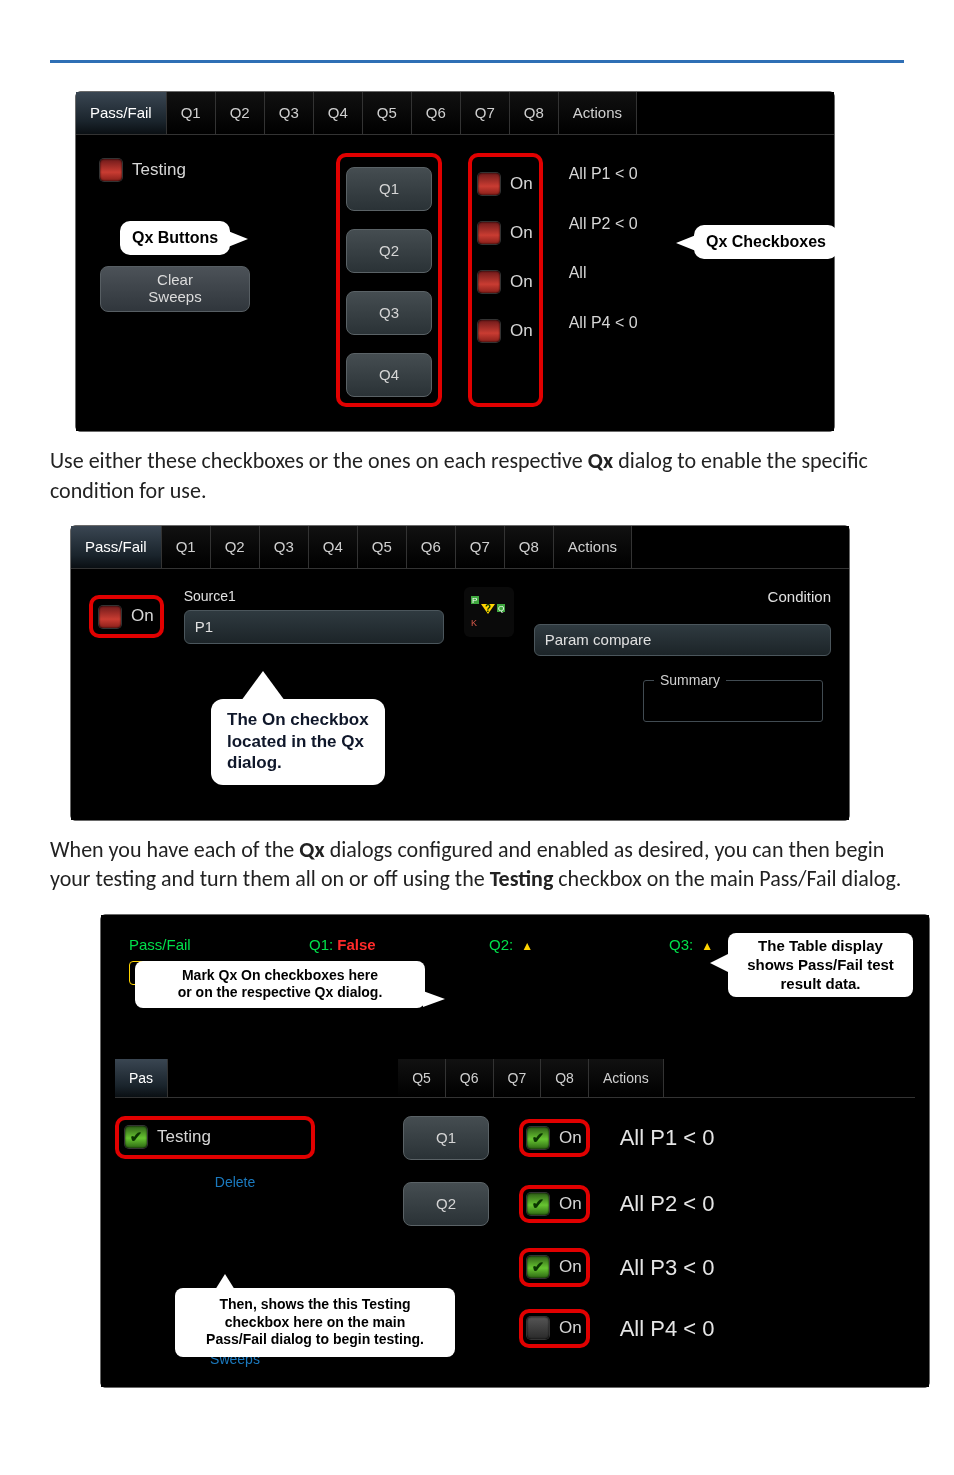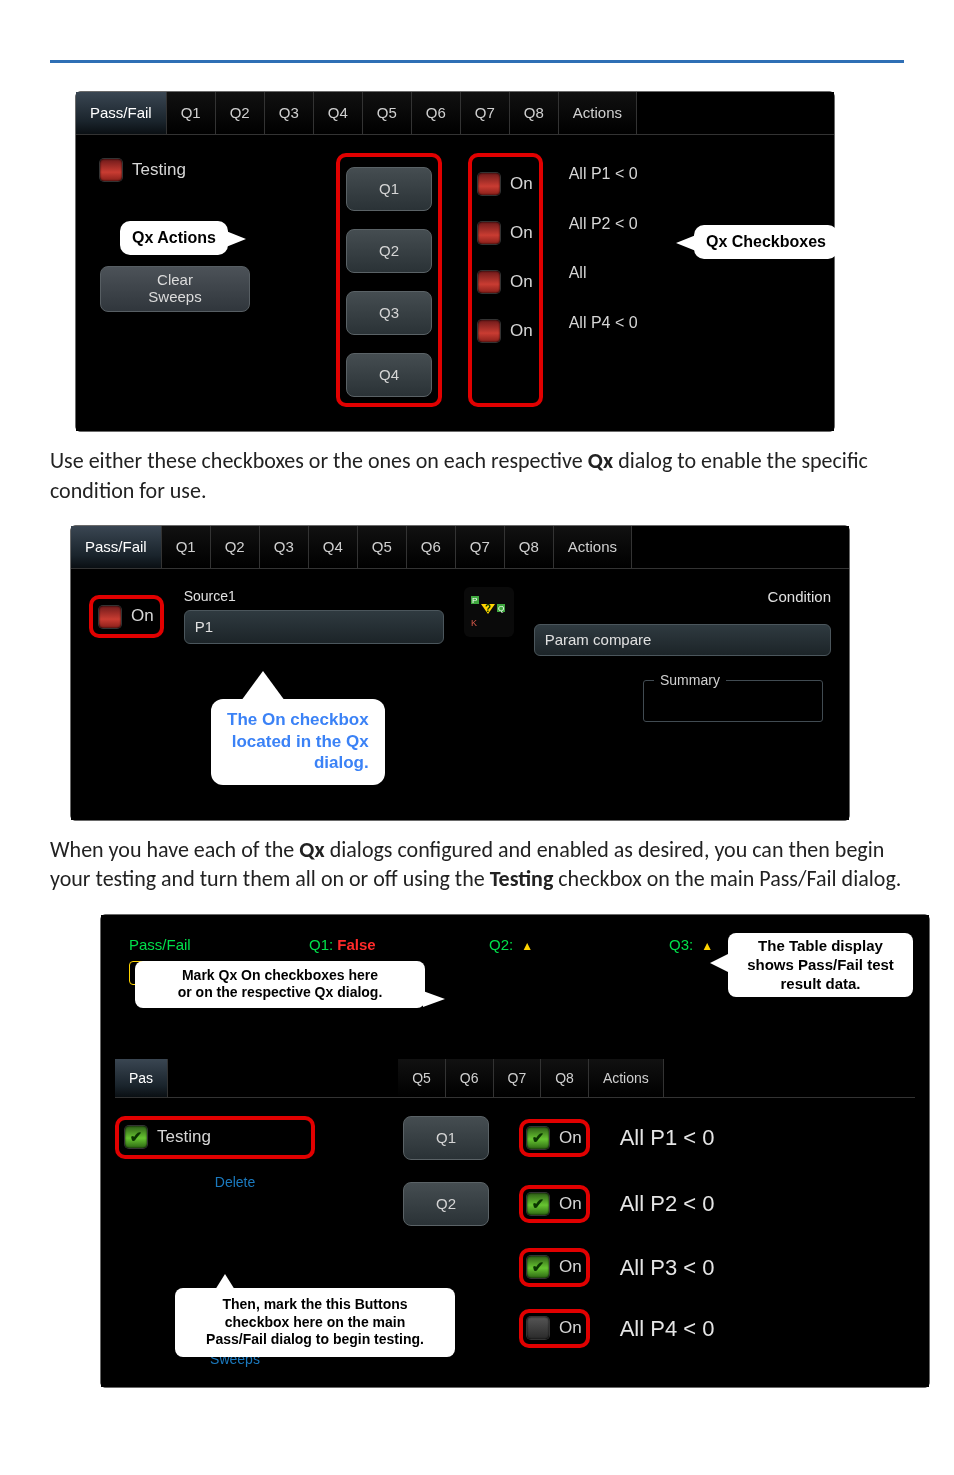--- a/index.html
+++ b/index.html
@@ -154,22 +154,22 @@
     position:relative; color:#d6d6d6; font-size:15px;
     width: 180px; float:right; clear:both; margin-right:8px;
     min-height:36px;
   }
   .sumbox .legend{
     position:absolute;top:-10px;left:10px;
     padding:0 6px;background:#000;color:#d0d0d0;font-size:14px;
   }
   .fig2 .big-callout{
     position:absolute; left:140px; top:130px;
-    background:#fff;color:#3b82f6;padding:10px 16px 12px 16px;
-    border-radius:12px;font-weight:700;font-size:17px;text-align:right;line-height:1.25;
+    background:#fff;color:#0f172a;padding:10px 16px 12px 16px;
+    border-radius:12px;font-weight:700;font-size:17px;text-align:left;line-height:1.25;
   }
   .fig2 .big-callout::after{
     content:"";position:absolute;top:-28px;left:30px;
     border-left:22px solid transparent;border-right:22px solid transparent;
     border-bottom:30px solid #fff;
   }
 
   
   .fig3 { width: 830px; margin-left: 50px; }
   .fig3 .hdr {
@@ -264,21 +264,21 @@
 
     <div class="body">
 
       <div class="col-left">
         <div class="chk" style="margin-top:6px;">
           <span class="box"></span>
           <span>Testing</span>
         </div>
 
         <div class="callout pointer" style="left:20px; top:68px;">
-          <span>Qx Actions</span>
+          <span>Qx Buttons</span>
           <span style="position:absolute;right:-18px;top:10px;border-top:8px solid transparent;border-bottom:8px solid transparent;border-left:20px solid #fff;"></span>
         </div>
 
         <div style="height:56px;"></div>
         <div class="btn-gray" style="white-space:pre-line; line-height:1.1;">Clear
 Sweeps</div>
       </div>
 
       <div class="redbox" style="flex-direction:column; gap:14px;">
         <div class="col-mid">
@@ -443,21 +443,21 @@
           <div class="leftcol">
             <div class="redbox" style="width:200px;">
               <div class="chk green">
                 <span class="box">✔</span>
                 <span>Testing</span>
               </div>
             </div>
             <div class="blue-del">Delete</div>
 
             <div class="begincallout">
-              <div>Then, mark the this Buttons</div>
+              <div>Then, shows the this Testing</div>
               <div>checkbox here on the main</div>
               <div>Pass/Fail dialog to begin testing.</div>
             </div>
             <div style="height:130px;"></div>
             <div class="blue-del">Sweeps</div>
           </div>
 
           <div class="rowset">
             <div class="qrow">
               <div class="qbtn">Q1</div>

